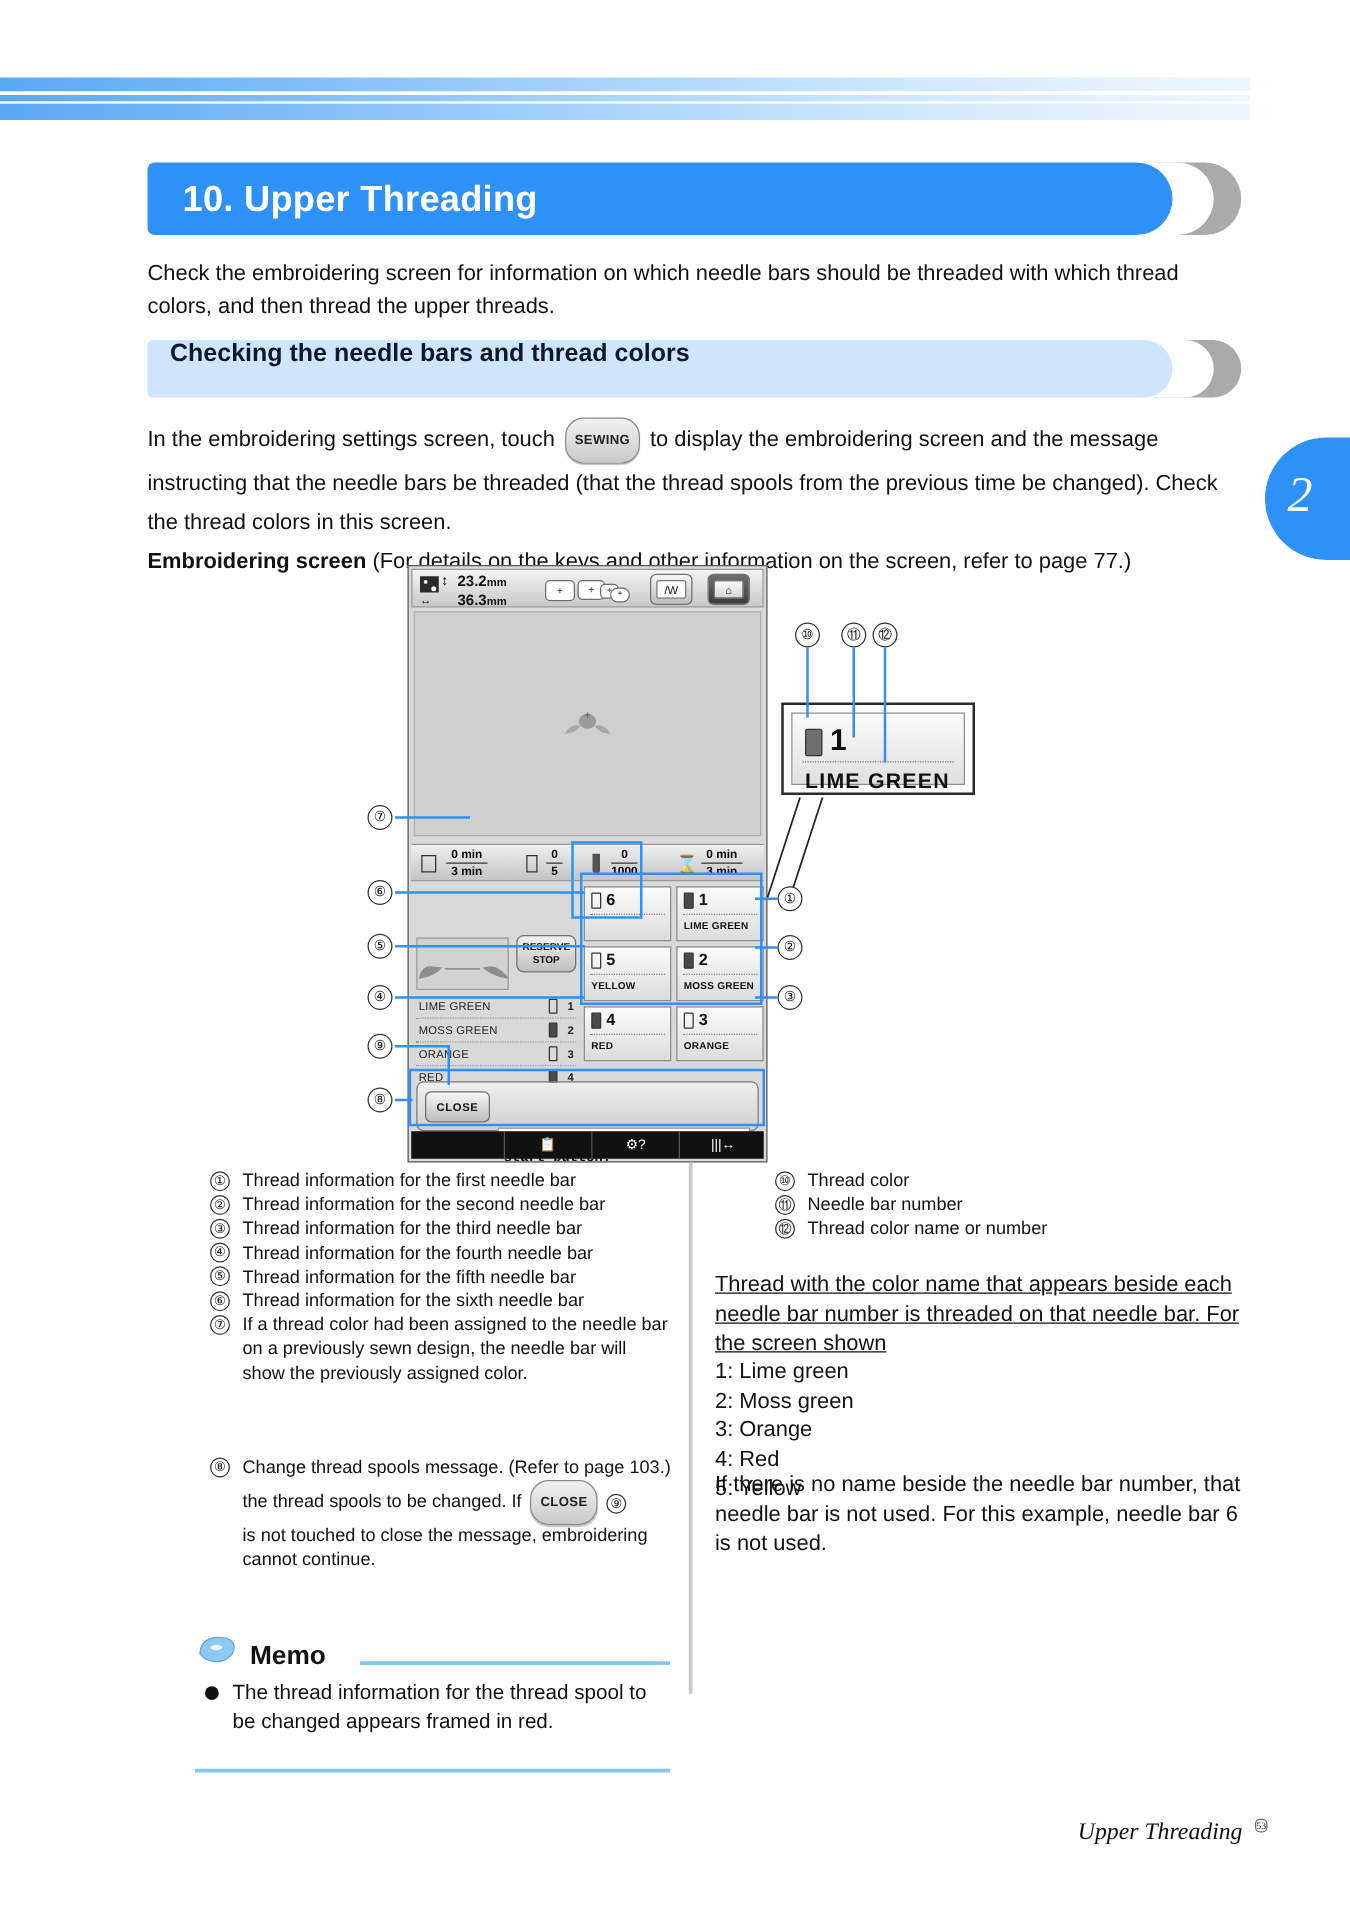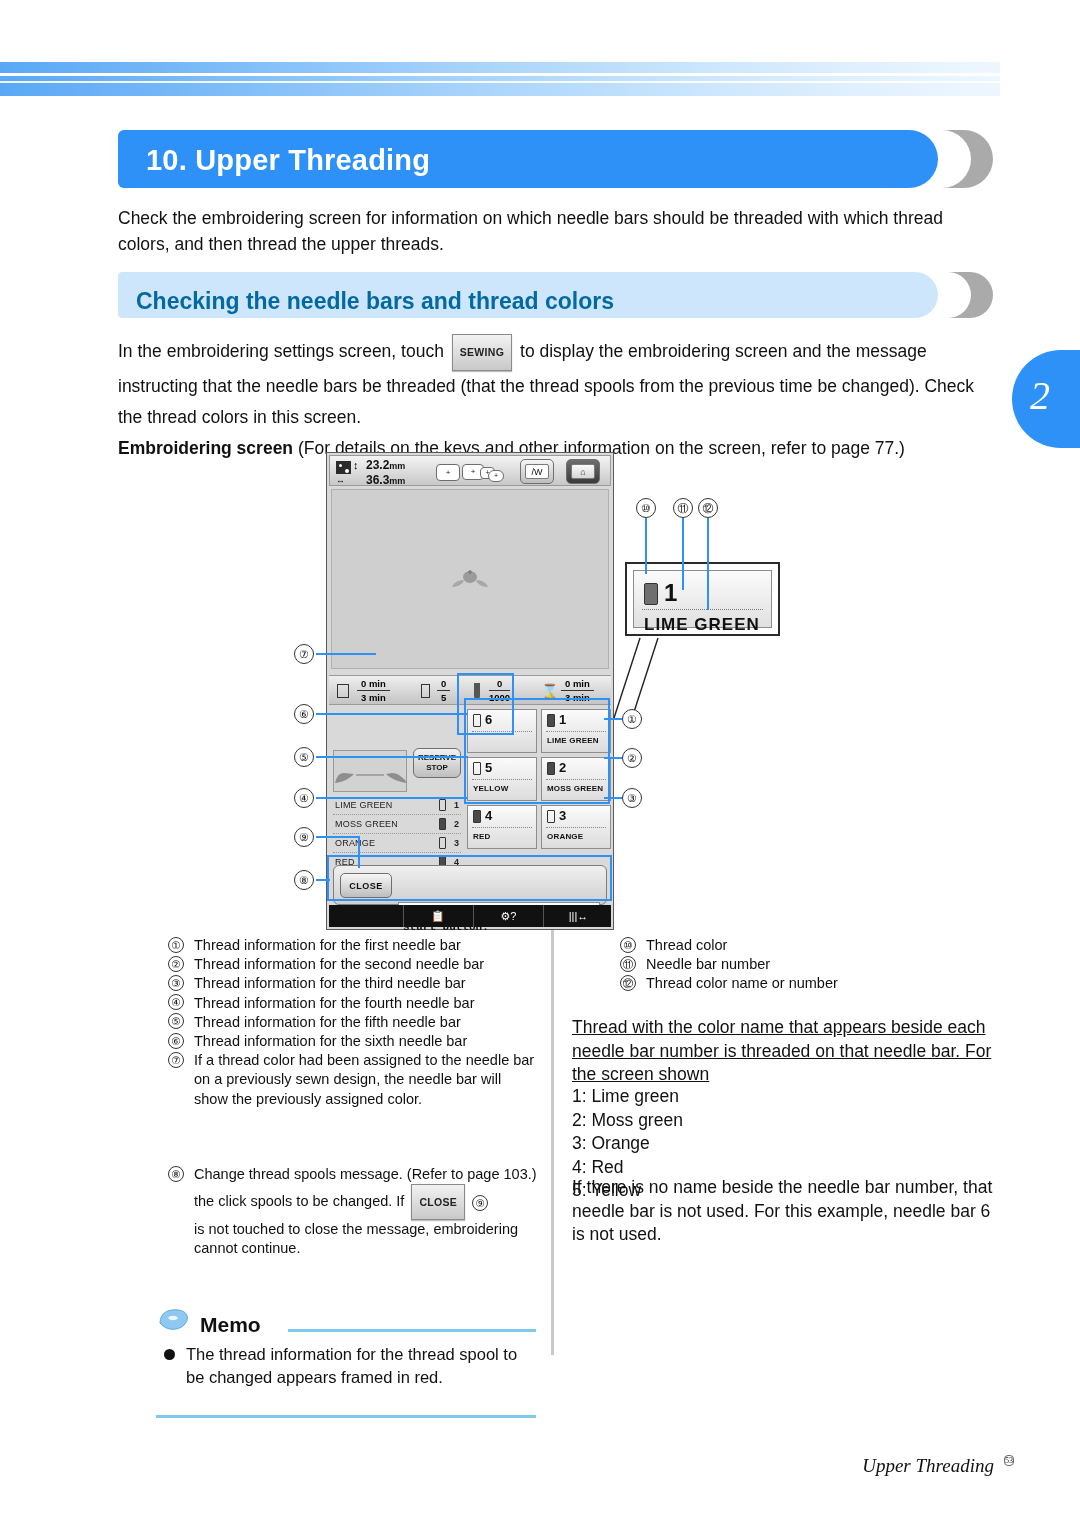--- a/index.html
+++ b/index.html
@@ -37,28 +37,28 @@
   .h1wrap .txt { position:absolute; left:28px; top:14px; color:#fff; font-size:29px; font-weight:bold;
     letter-spacing:.2px; }
 
   .h2wrap { position:absolute; left:118px; top:272px; width:875px; height:46px; }
   .h2wrap .cap { position:absolute; right:0; top:0; width:70px; height:46px;
     background:#aaaaaa; border-radius:0 32px 32px 0; }
   .h2wrap .capwhite { position:absolute; right:22px; top:0; width:52px; height:46px;
     background:#ffffff; border-radius:0 32px 32px 0; }
   .h2wrap .bar { position:absolute; left:0; top:0; width:820px; height:46px;
     background:#cde6fb; border-radius:6px 32px 32px 6px; }
-  .h2wrap .txt { position:absolute; left:18px; top:16px; color:#0369a1; font-size:23px; font-weight:bold; }
+  .h2wrap .txt { position:absolute; left:18px; top:0; color:#0f172a; font-size:20px; font-weight:bold; }
 
   
   .intro { position:absolute; left:118px; top:205px; width:880px; font-size:17.5px; line-height:26px; }
   .para  { position:absolute; left:118px; top:334px; width:880px; font-size:17.5px; line-height:31px; }
   .para b { font-weight:bold; }
   .inlinekey { display:inline-block; vertical-align:middle; background:linear-gradient(#f2f2f2,#c9c9c9);
-    border:1px solid #8a8a8a; border-radius:0; padding:2px 7px; font-size:10.5px; font-weight:bold;
+    border:1px solid #8a8a8a; border-radius:15px; padding:2px 7px; font-size:10.5px; font-weight:bold;
     letter-spacing:.3px; color:#222; box-shadow:0 1px 1px rgba(0,0,0,.25); margin:0 3px; }
 
   
   .shot { position:absolute; left:326px; top:452px; width:288px; height:478px;
     background:#d9d9d9; border:1px solid #5a5a5a; }
   .shot .topbar { position:absolute; left:2px; top:2px; right:2px; height:31px;
     background:linear-gradient(#f4f4f4,#c8c8c8); border:1px solid #9a9a9a; }
   .dimicon { position:absolute; left:6px; top:4px; width:22px; height:22px; }
   .dimicon .sq { position:absolute; left:0; top:1px; width:15px; height:13px; background:#2b2b2b; }
   .dimicon .d1 { position:absolute; left:3px; top:3px; width:3px; height:3px; background:#fff; border-radius:50%;}
@@ -430,21 +430,21 @@
   </div>
   <div class="cont">If a thread color had been assigned to the needle bar on a previously sewn design, the needle bar will show the previously assigned color.</div>
 </div>
 
 <div class="legend" style="left:168px;top:1165px;width:370px;">
   <div class="row">
     <span class="num">⑧</span>
     <span>Change thread spools message. (Refer to page 103.)</span>
   </div>
   <div class="cont" style="line-height:30px;">
-    <span>the click spools to be changed. If</span>
+    <span>the thread spools to be changed. If</span>
     <span class="inlinekey">CLOSE</span>
     <span class="num" style="position:relative;display:inline-block;vertical-align:middle;">⑨</span>
   </div>
   <div class="cont">is not touched to close the message, embroidering cannot continue.</div>
 </div>
 
 <div class="legend" style="left:620px;top:936px;width:390px;">
   <div class="row">
     <span class="num">⑩</span>
     <span>Thread color</span>

